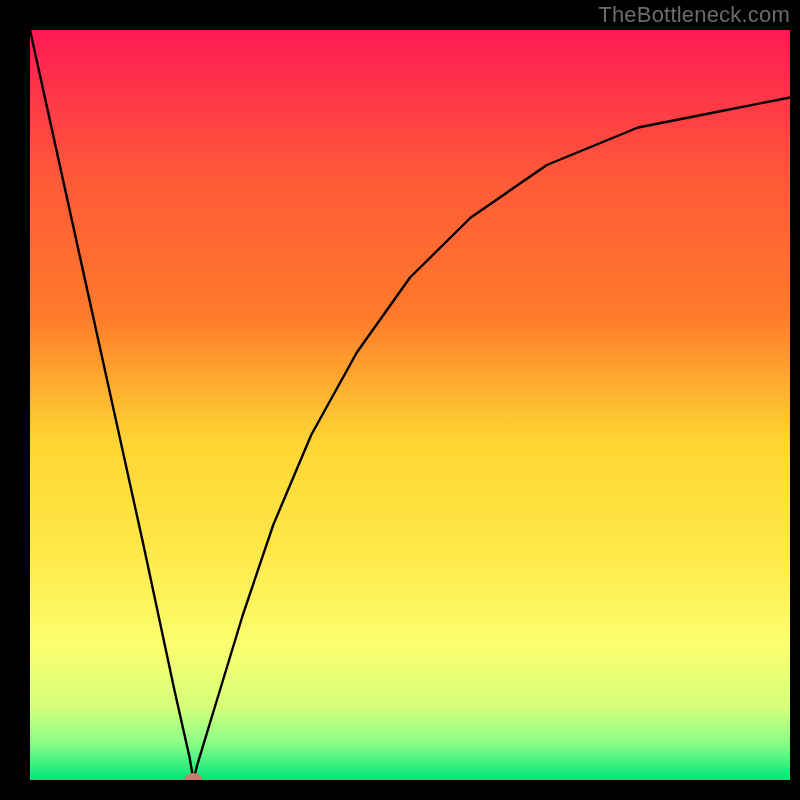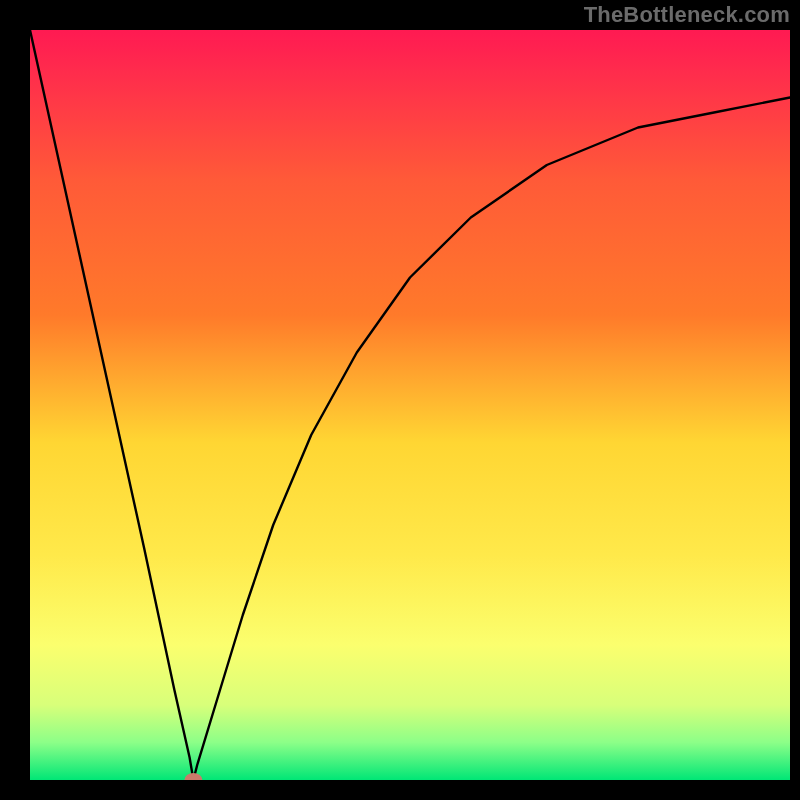--- a/index.html
+++ b/index.html
@@ -14,21 +14,21 @@
   .chart-container {
     position: relative;
     width: 800px;
     height: 800px;
   }
   .watermark {
     position: absolute;
     top: 2px;
     right: 10px;
     font-size: 22px;
-    font-weight: 700;
+    font-weight: 400;
     color: #6b6b6b;
     letter-spacing: 0.2px;
     z-index: 10;
   }
   svg {
     display: block;
   }
 </style>
 </head>
 <body>

